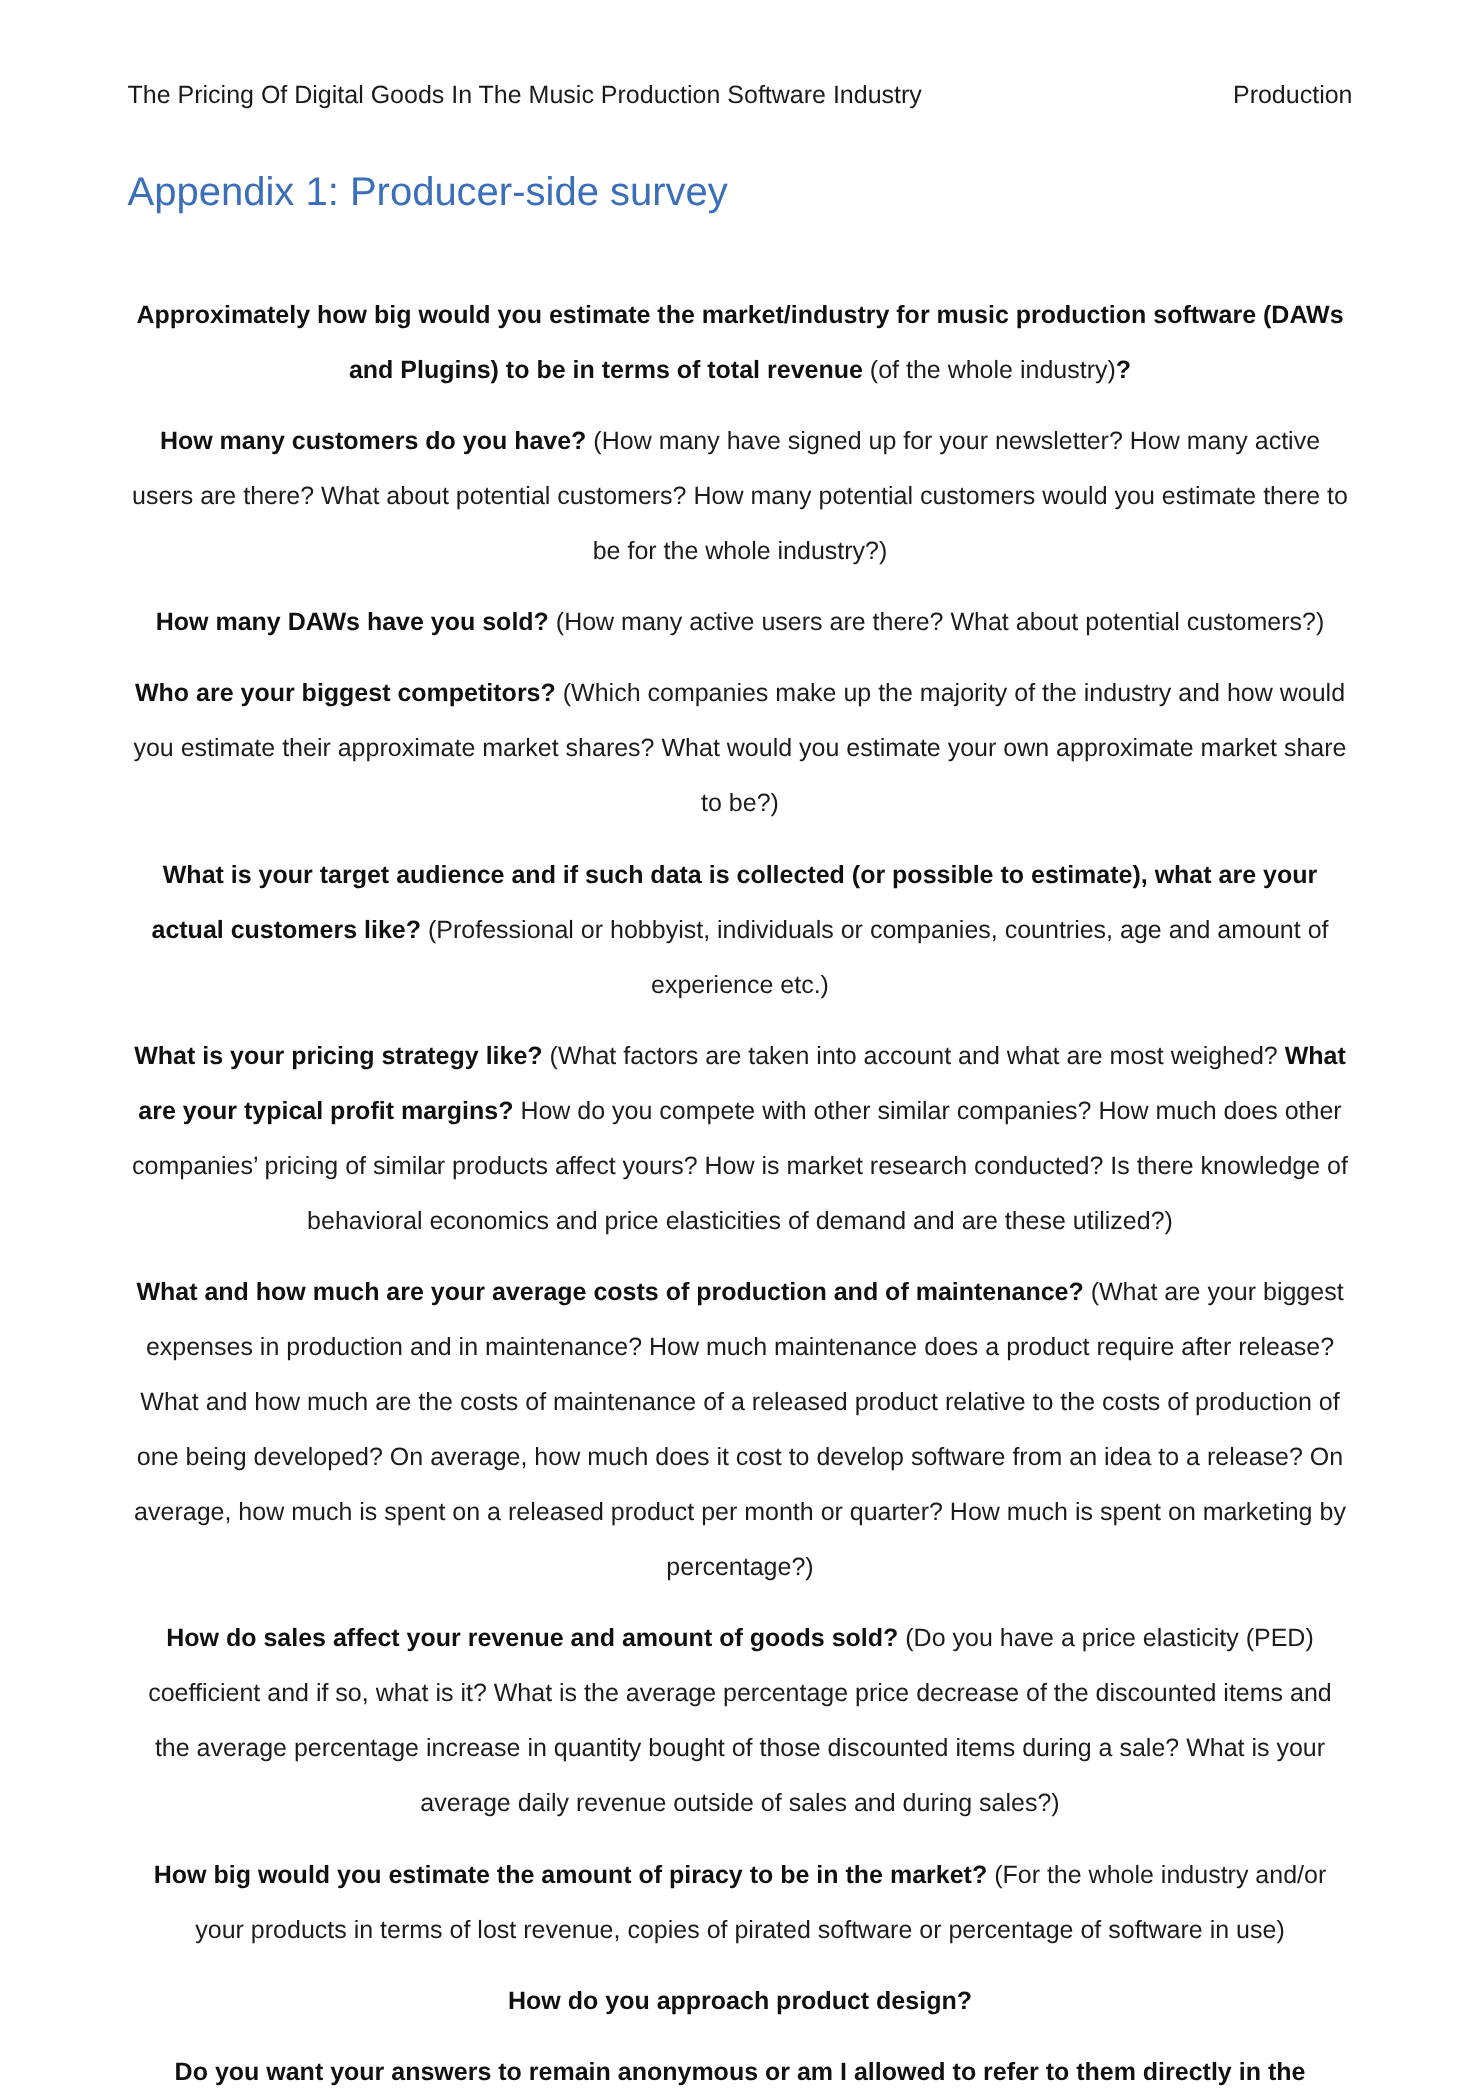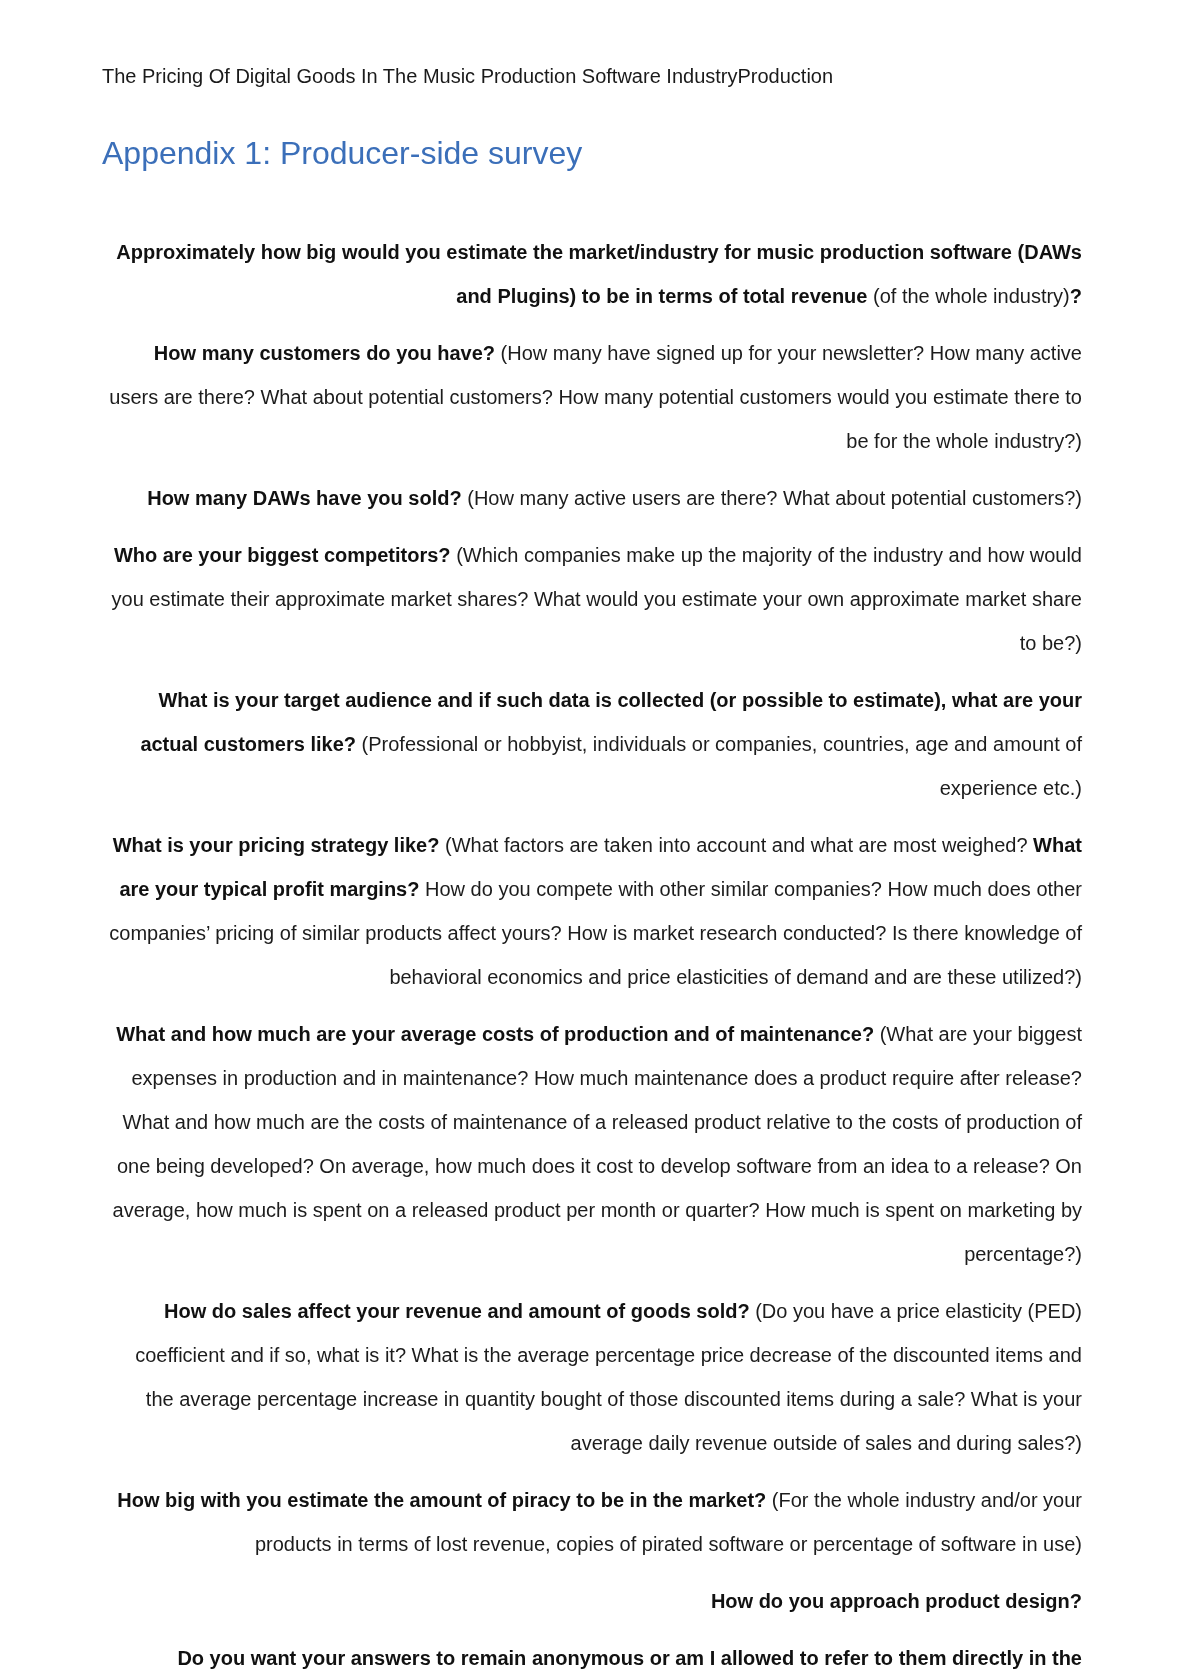--- a/index.html
+++ b/index.html
@@ -14,20 +14,21 @@
     margin: 0 auto;
     background: #ffffff;
     box-sizing: border-box;
     padding: 64px 99px 0 102px;
     font-family: "Liberation Sans", "DejaVu Sans", sans-serif;
     color: #161616;
     overflow: hidden;
   }
   .header-row {
     display: flex;
+    justify-content: space-between;
     align-items: baseline;
     font-size: 20px;
     line-height: 24px;
     color: #1a1a1a;
   }
   .header-left { white-space: nowrap; }
   .header-right { white-space: nowrap; }
   h1.heading {
     margin: 48px 0 0 0;
     font-size: 32px;
@@ -35,21 +36,21 @@
     font-weight: 400;
     letter-spacing: 0px;
   }
   .content {
     margin-top: 60px;
   }
   .content p.q {
     margin: 0 0 13px 0;
     font-size: 20px;
     line-height: 44px;
-    text-align: right;
+    text-align: center;
     color: #181818;
   }
   .content p.q .b {
     font-weight: 700;
     color: #111111;
   }
   .content p.q .n {
     font-weight: 400;
     color: #1c1c1c;
   }
@@ -68,17 +69,17 @@
   <div class="content">
 
   <p class="q"><span class="b">Approximately how big would you estimate the market/industry for music production software (DAWs and Plugins) to be in terms of total revenue</span><span class="n"> (of the whole industry)</span><span class="b">?</span></p>
       <p class="q"><span class="b">How many customers do you have?</span><span class="n"> (How many have signed up for your newsletter? How many active users are there? What about potential customers? How many potential customers would you estimate there to be for the whole industry?)</span></p>
       <p class="q"><span class="b">How many DAWs have you sold?</span><span class="n"> (How many active users are there? What about potential customers?)</span></p>
       <p class="q"><span class="b">Who are your biggest competitors?</span><span class="n"> (Which companies make up the majority of the industry and how would you estimate their approximate market shares? What would you estimate your own approximate market share to be?)</span></p>
       <p class="q"><span class="b">What is your target audience and if such data is collected (or possible to estimate), what are your actual customers like?</span><span class="n"> (Professional or hobbyist, individuals or companies, countries, age and amount of experience etc.)</span></p>
       <p class="q"><span class="b">What is your pricing strategy like?</span><span class="n"> (What factors are taken into account and what are most weighed? </span><span class="b">What are your typical profit margins?</span><span class="n"> How do you compete with other similar companies? How much does other companies’ pricing of similar products affect yours? How is market research conducted? Is there knowledge of behavioral economics and price elasticities of demand and are these utilized?)</span></p>
       <p class="q"><span class="b">What and how much are your average costs of production and of maintenance?</span><span class="n"> (What are your biggest expenses in production and in maintenance? How much maintenance does a product require after release? What and how much are the costs of maintenance of a released product relative to the costs of production of one being developed? On average, how much does it cost to develop software from an idea to a release? On average, how much is spent on a released product per month or quarter? How much is spent on marketing by percentage?)</span></p>
       <p class="q"><span class="b">How do sales affect your revenue and amount of goods sold?</span><span class="n"> (Do you have a price elasticity (PED) coefficient and if so, what is it? What is the average percentage price decrease of the discounted items and the average percentage increase in quantity bought of those discounted items during a sale? What is your average daily revenue outside of sales and during sales?)</span></p>
-      <p class="q"><span class="b">How big with you estimate the amount of piracy to be in the market?</span><span class="n"> (For the whole industry and/or your products in terms of lost revenue, copies of pirated software or percentage of software in use)</span></p>
+      <p class="q"><span class="b">How big would you estimate the amount of piracy to be in the market?</span><span class="n"> (For the whole industry and/or your products in terms of lost revenue, copies of pirated software or percentage of software in use)</span></p>
       <p class="q"><span class="b">How do you approach product design?</span></p>
       <p class="q"><span class="b">Do you want your answers to remain anonymous or am I allowed to refer to them directly in the research paper?</span></p>
     </div>
 </div>
 
 </body></html>

